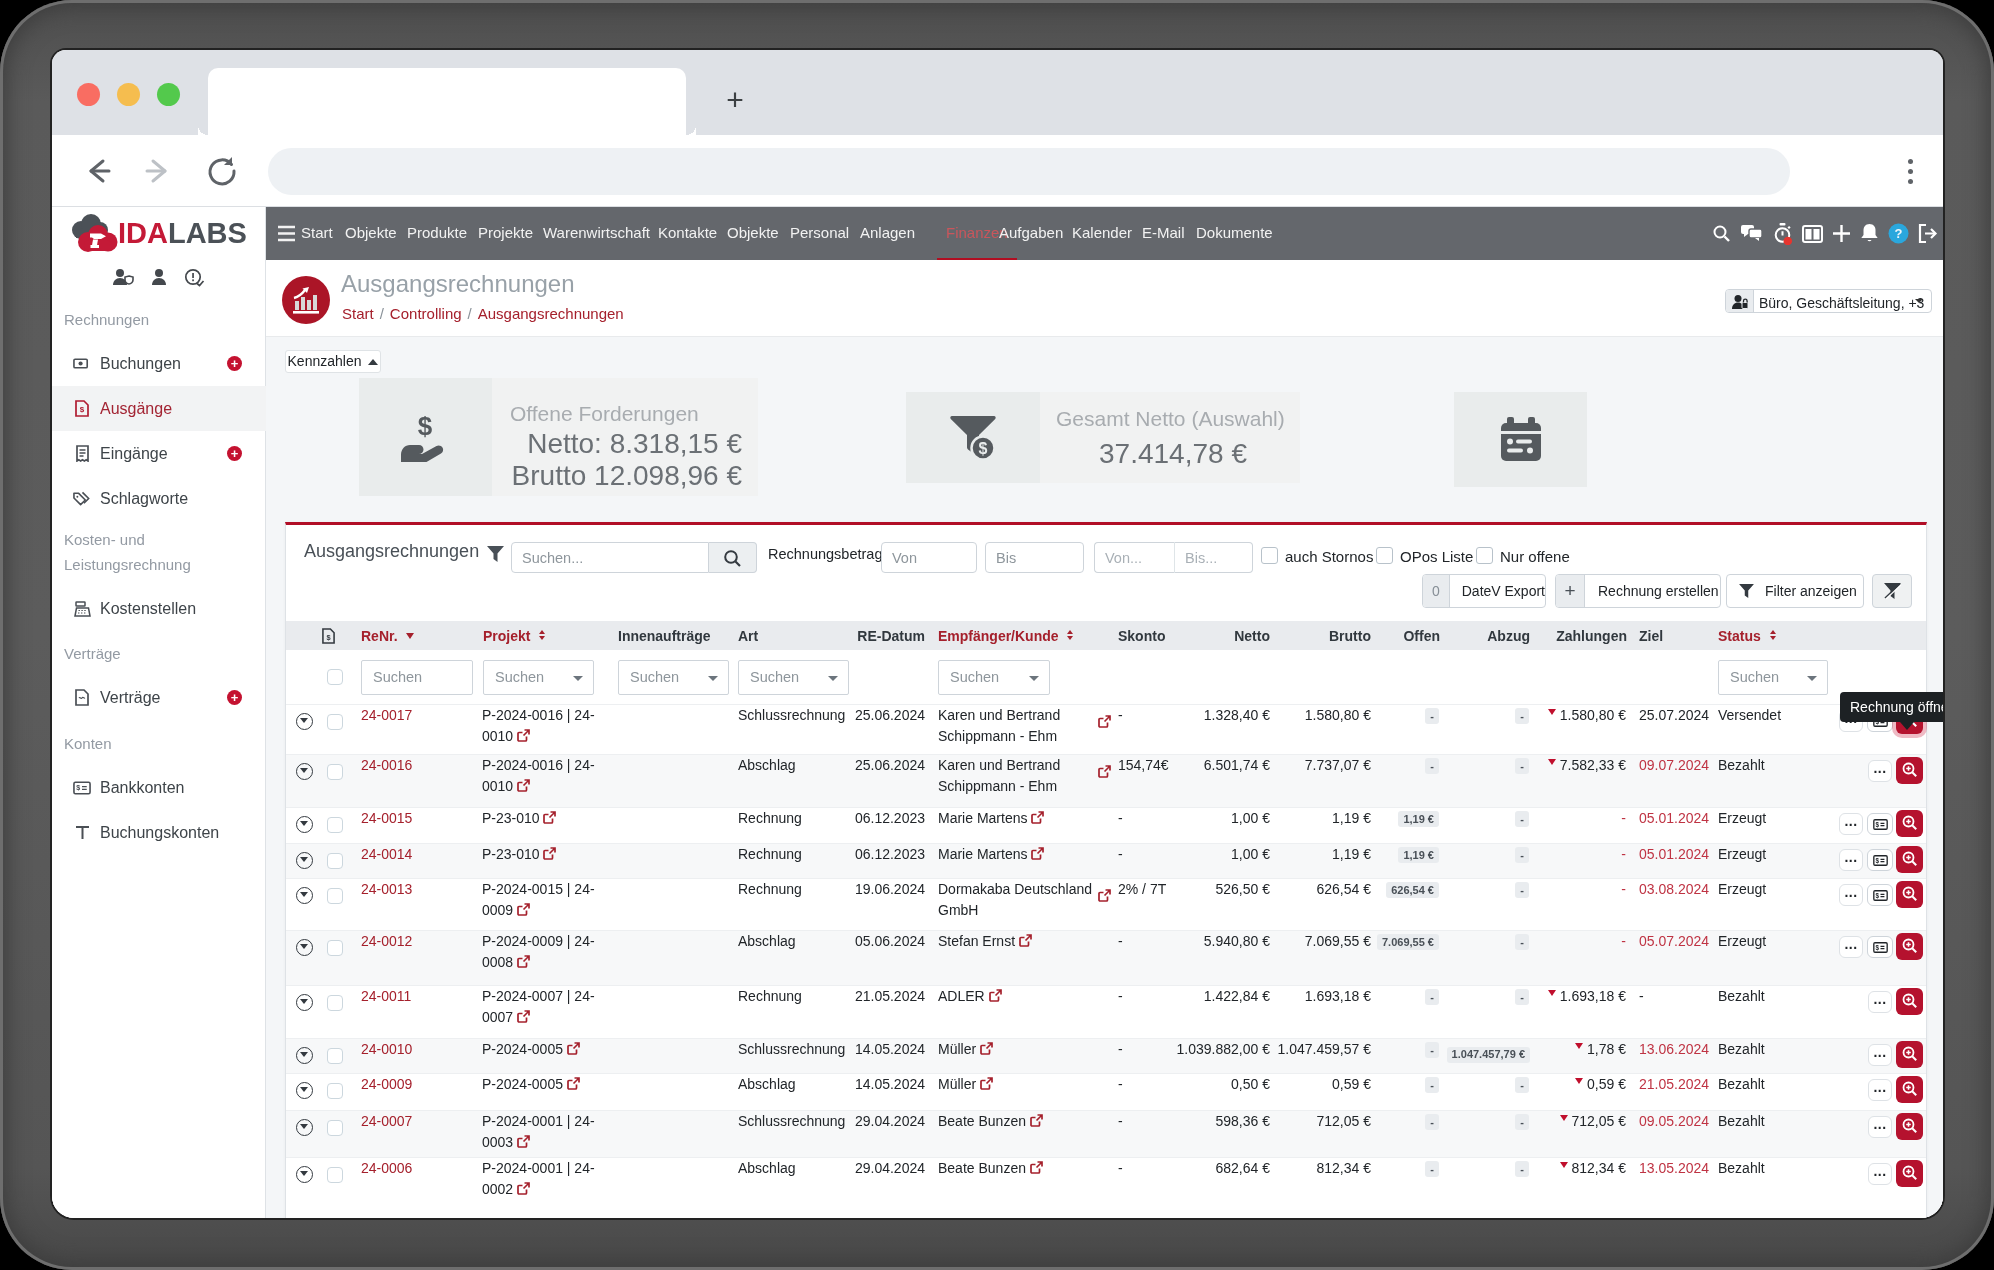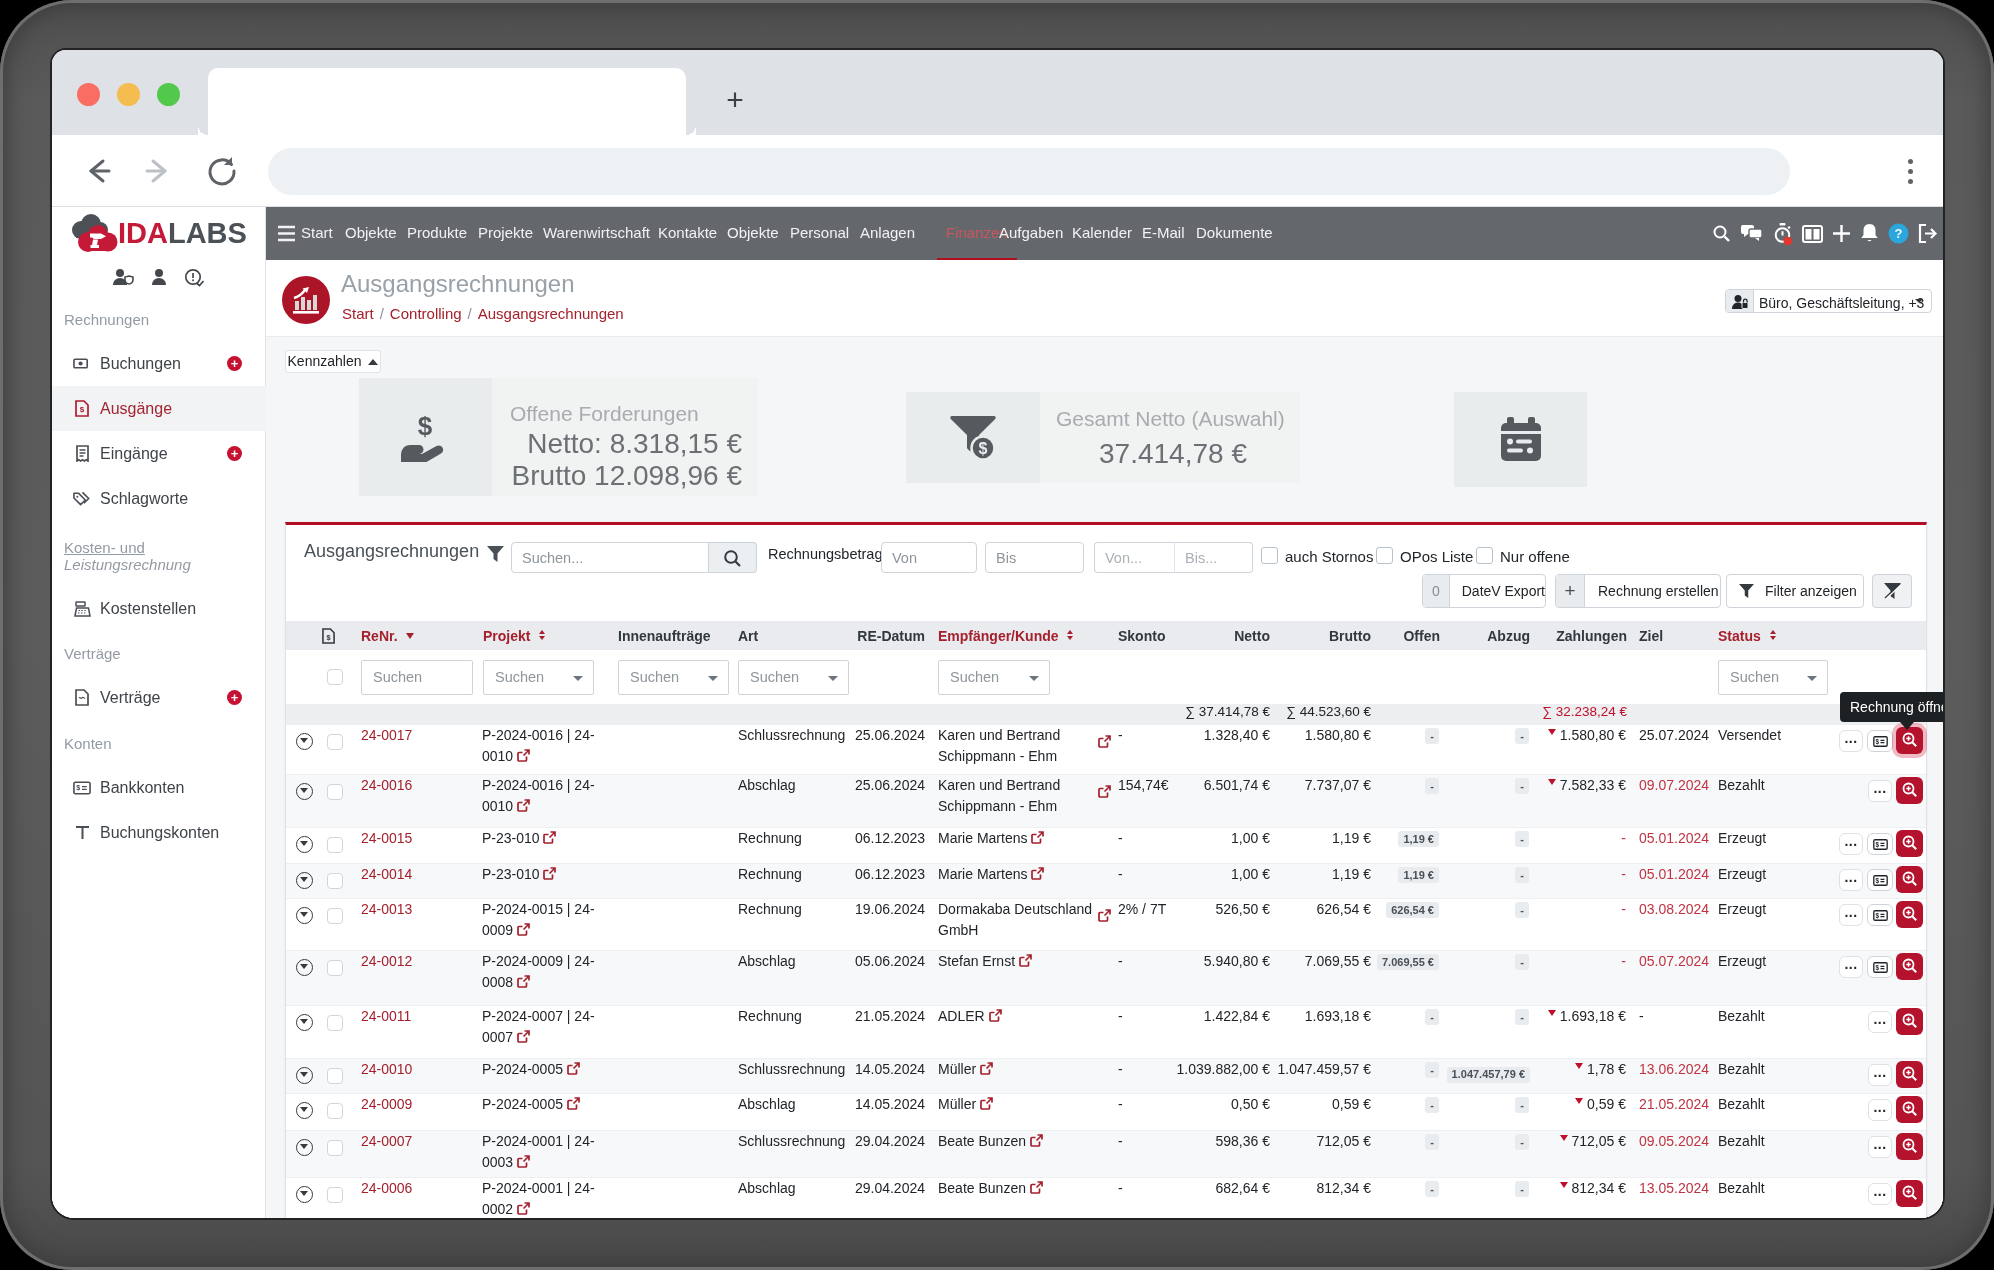--- a/index.html
+++ b/index.html
@@ -391,29 +391,20 @@
                   <td></td>
                   <td></td>
                   <td></td>
                   <td></td>
                   <td></td>
               <td style="padding-left:12px;">
                     <div class="fsel" style="width:110px;">Suchen<span class="car"></span></div>
                   </td>
               <td></td>
             </tr>
-            <tr class="srow">
-              <td colspan="9"></td>
-              <td class="num" style="padding-right:2px;">∑ 37.414,78 €</td>
-              <td class="num" style="padding-right:2px;">∑ 44.523,60 €</td>
-              <td></td>
-                  <td></td>
-              <td class="num" style="padding-right:1px;color:#c00f2d;">∑ 32.238,24 €</td>
-              <td colspan="3"></td>
-            </tr>
             <tr class="drow" style="height:50px;">
               <td class="cexp"><span class="exp"></span></td>
                   <td class="cchk"><span class="rcb"></span></td>
               <td class="crn"><span class="rn">24-0017</span></td>
               <td class="cpj">P-2024-0016 | 24-0010 <svg class="extl" width="13" height="13" viewBox="0 0 13 13">
                       <path d="M9.5 7.5V11a1 1 0 0 1-1 1H2a1 1 0 0 1-1-1V4.5a1 1 0 0 1 1-1h3.5M7.5 1H12v4.5M12 1L6.5 6.5" fill="none" stroke="#a5202c" stroke-width="1.7"></path>
                     </svg></td>
               <td></td>
                   <td class="cart">Schlussrechnung</td>
               <td class="num">25.06.2024</td>
@@ -804,22 +795,22 @@
       <div class="sitem" style="top:269px;">
         <span class="ic">
             <svg width="19" height="16" viewBox="0 0 19 16">
               <path d="M1 2v5l7 7 5-5-7-7z" fill="none" stroke="currentColor" stroke-width="1.7" stroke-linejoin="round"></path>
               <circle cx="4.6" cy="5.6" r="1" fill="currentColor"></circle>
               <path d="M10 1l6.5 6.5-5 5" fill="none" stroke="currentColor" stroke-width="1.7"></path>
             </svg>
           </span>
         Schlagworte
       </div>
-      <div class="slabel" style="top:332px;text-decoration:underline;">Kosten- und</div>
-      <div class="slabel" style="top:349px;font-style:italic;">Leistungsrechnung</div>
+      <div class="slabel" style="top:324px;">Kosten- und</div>
+      <div class="slabel" style="top:349px;">Leistungsrechnung</div>
       <div class="sitem" style="top:379px;">
         <span class="ic">
             <svg width="17" height="16" viewBox="0 0 17 16">
               <rect x="2" y="1" width="9" height="4" rx="0.5" fill="none" stroke="currentColor" stroke-width="1.5"></rect>
               <path d="M1 15 L2.5 7 h12 L16 15z" fill="none" stroke="currentColor" stroke-width="1.5"></path>
               <path d="M4.5 9.5h1.4m1.5 0h1.4m1.5 0h1.4M4 12h1.4m1.6 0h1.4m1.6 0h1.4" stroke="currentColor" stroke-width="1.2"></path>
             </svg>
           </span>
         Kostenstellen
       </div>

